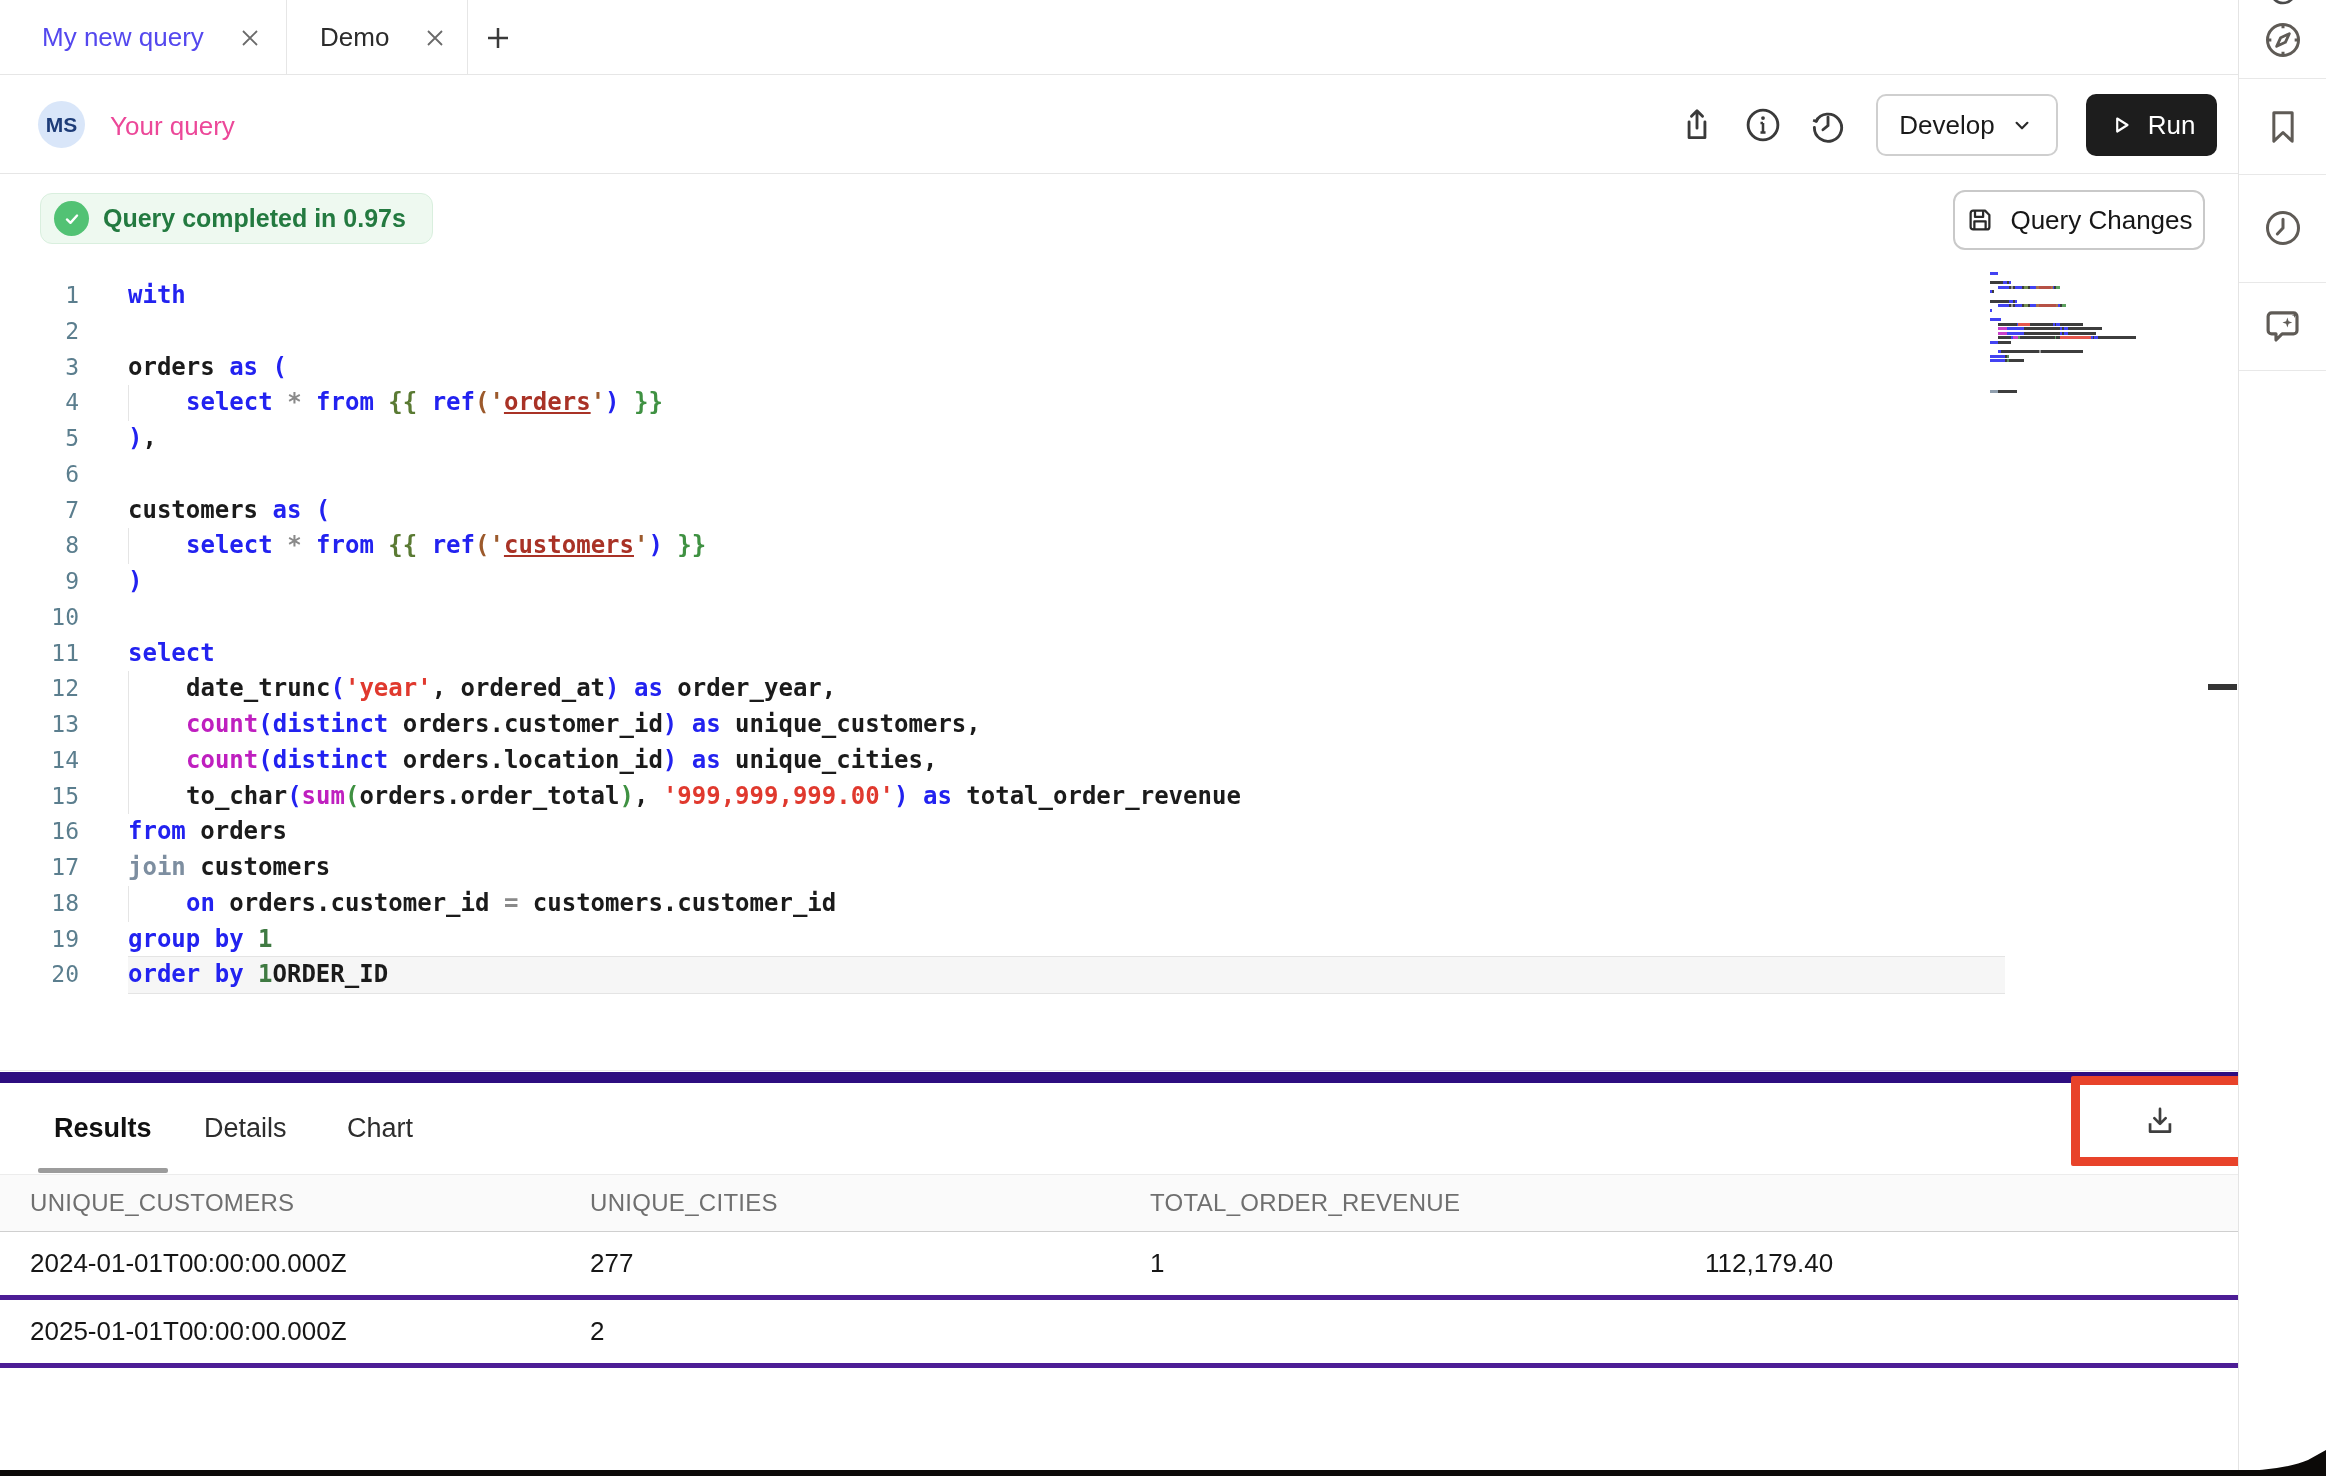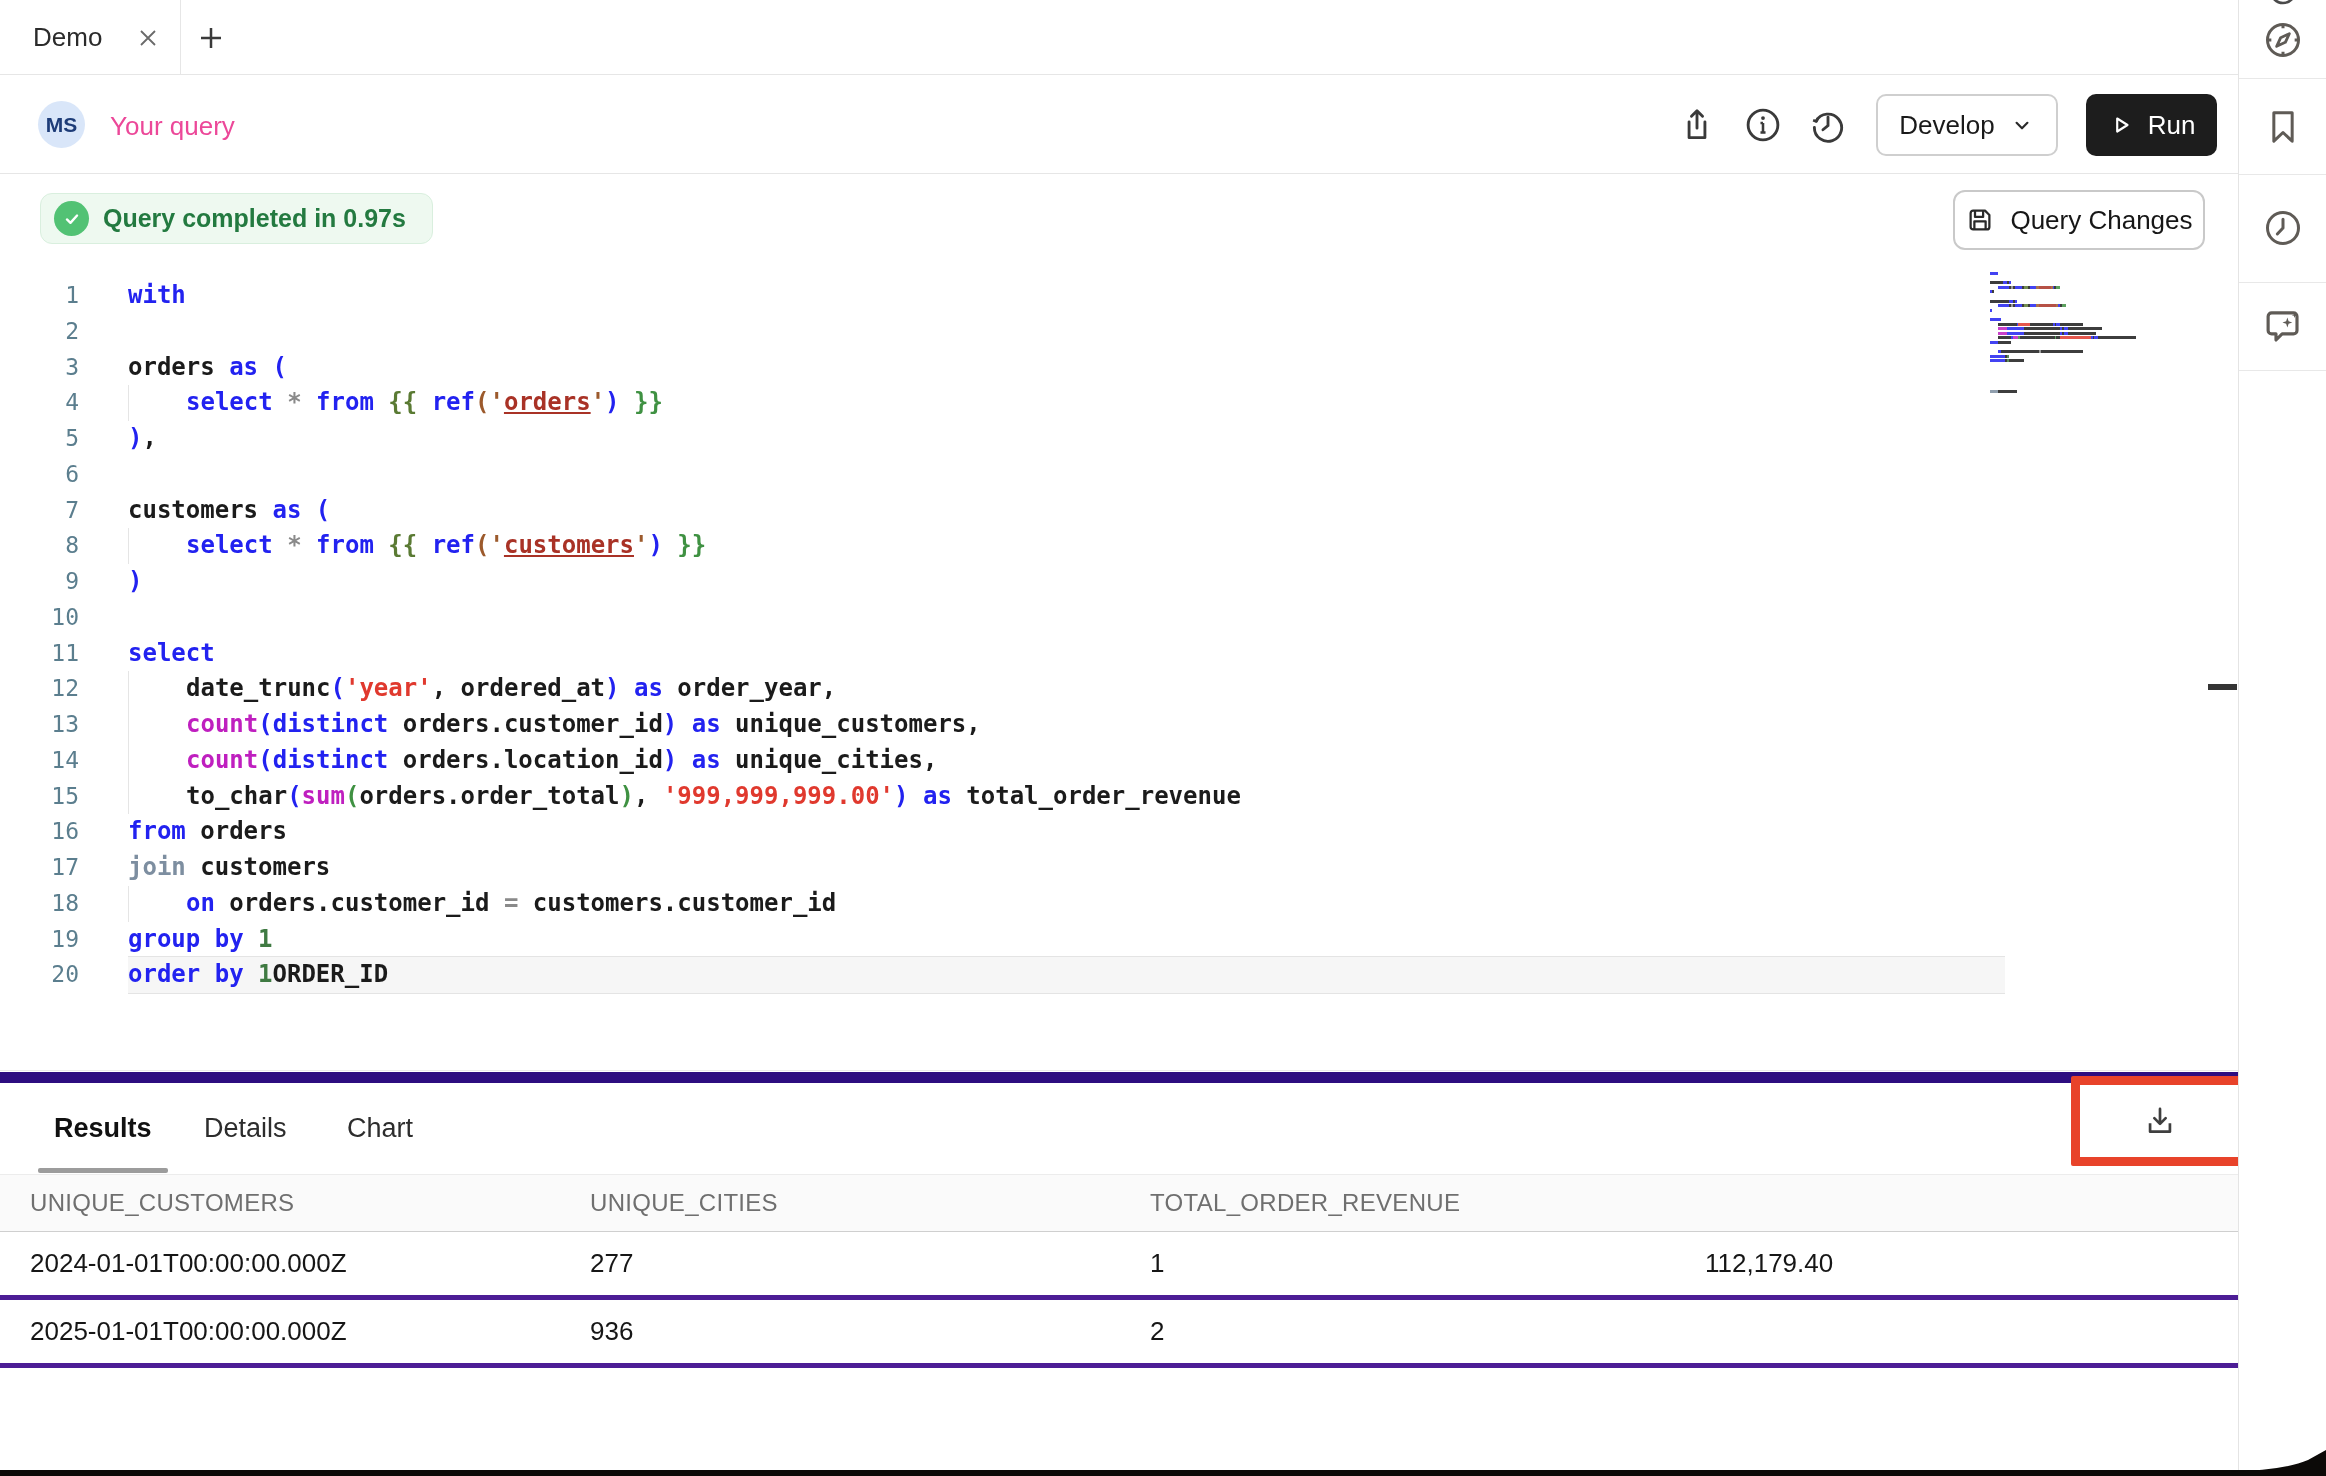--- a/index.html
+++ b/index.html
@@ -83,20 +83,28 @@
     display:flex; align-items:center; justify-content:center; cursor:pointer; }
 
   
   .bottombar { left:0; top:1470px; width:2326px; height:6px; background:#0c0a08; }
   .bottomswoosh { left:2230px; top:1448px; width:96px; height:28px; }
 </style>
 </head>
 <body>
 
 <div class="abs tabbar">
+  <div class="tab t1 active">
+    <span class="lbl">My new query</span>
+    <span class="xicon">
+      <svg viewBox="0 0 24 24" width="24" height="24">
+          <path d="M5 5 L19 19 M19 5 L5 19" stroke="#6a6a6a" stroke-width="1.8" fill="none"></path>
+        </svg>
+    </span>
+  </div>
   <div class="tab t2">
     <span class="lbl">Demo</span>
     <span class="xicon">
       <svg viewBox="0 0 24 24" width="24" height="24">
           <path d="M5 5 L19 19 M19 5 L5 19" stroke="#6a6a6a" stroke-width="1.8" fill="none"></path>
         </svg>
     </span>
   </div>
   <div class="plusbtn">
     <svg viewBox="0 0 24 24" width="30" height="30">
@@ -239,21 +247,20 @@
     </div>
   <div id="tbody">
       <div class="trow tbody-row">
         <div>2024-01-01T00:00:00.000Z</div>
         <div>277</div>
         <div>1</div>
         <div>112,179.40</div>
       </div>
       <div class="trow tbody-row">
         <div>2025-01-01T00:00:00.000Z</div>
-        <div>936</div>
         <div>2</div>
       </div>
     </div>
 </div>
 
 <div class="abs sidebar">
   <svg class="abs" style="left:29px; top:-11px;" width="30" height="26" viewBox="0 0 30 26">
       <circle cx="15" cy="2" r="12" stroke="#4a4a4a" stroke-width="2.6" fill="none"></circle>
     </svg>
   <div class="sdiv" style="top:78px;"></div>

